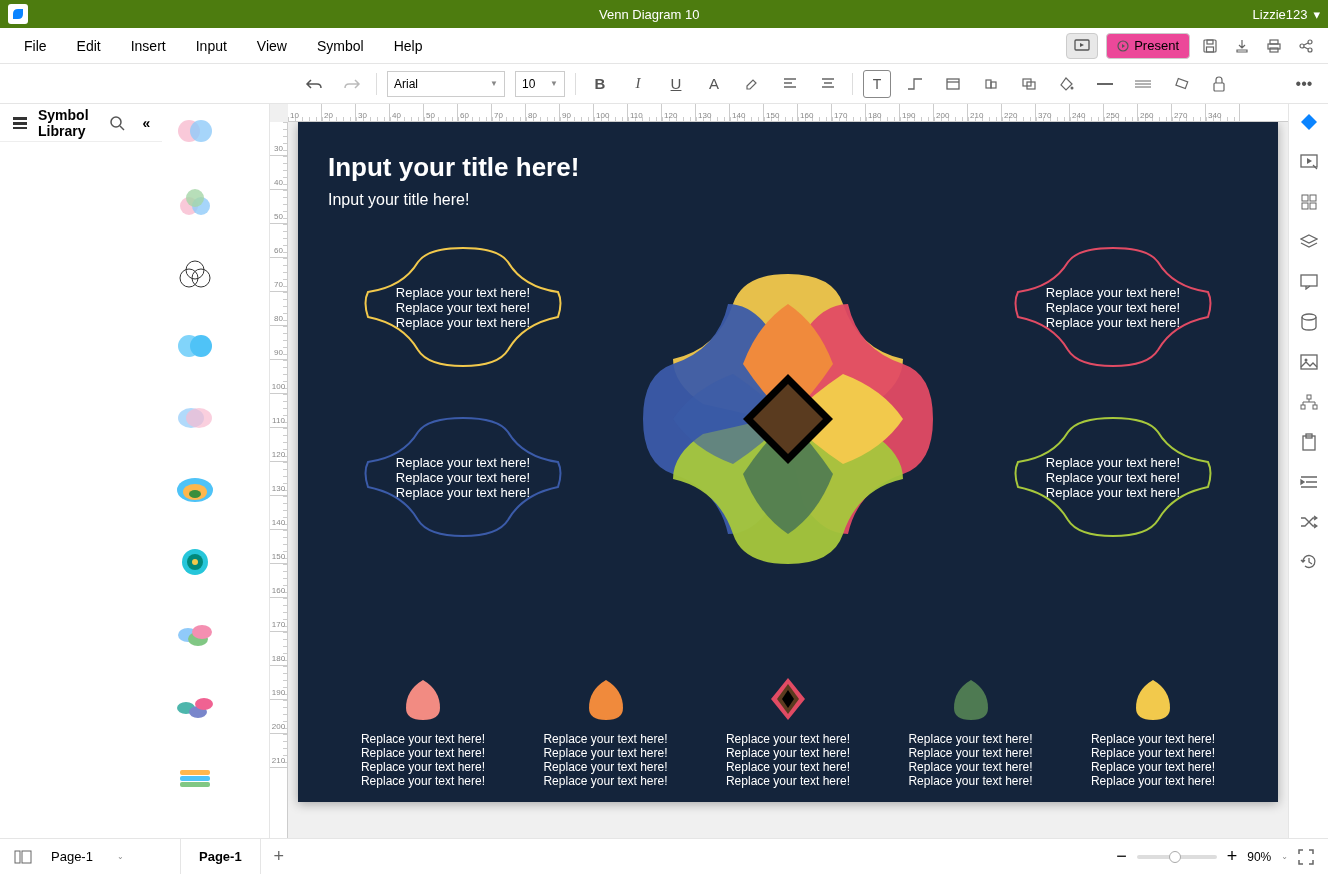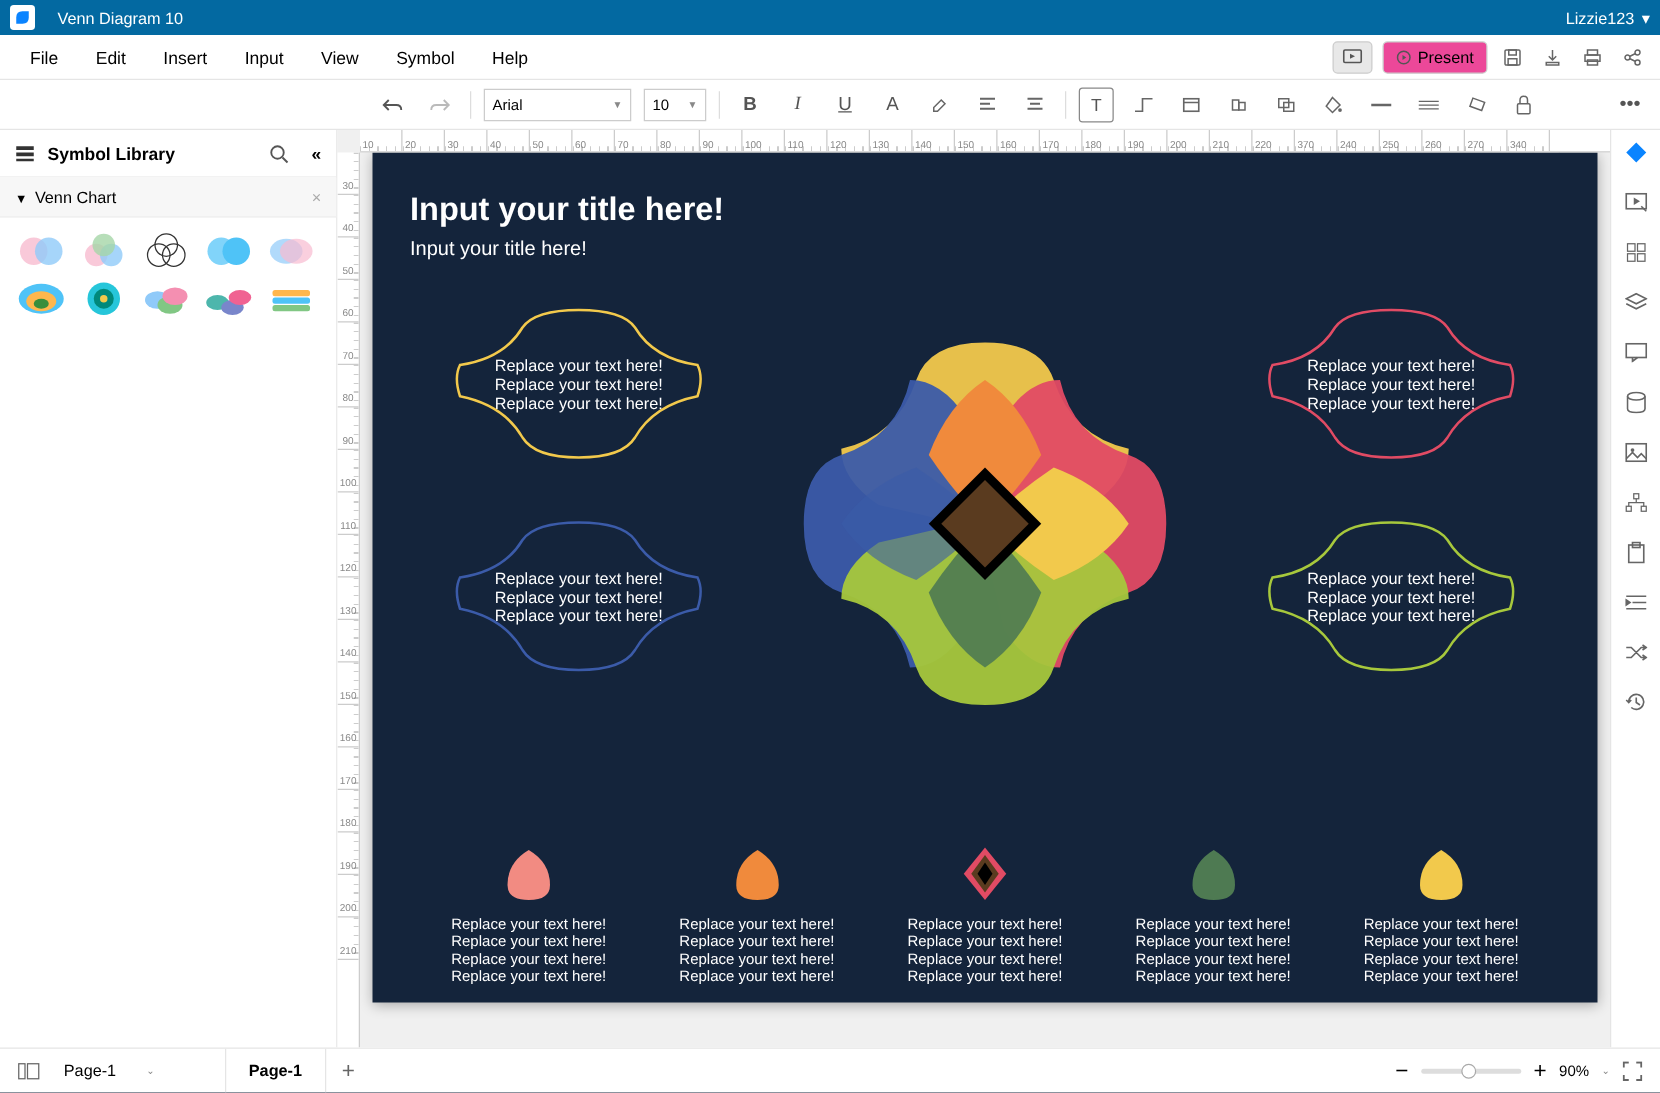--- a/index.html
+++ b/index.html
@@ -1,19 +1,19 @@
 <!DOCTYPE html>
 <html><head>
 <meta charset="utf-8">
 <style>
 * { margin: 0; padding: 0; box-sizing: border-box; font-family: -apple-system, "Segoe UI", Arial, sans-serif; }
 body { width: 1328px; height: 874px; overflow: hidden; background: #fff; display: flex; flex-direction: column; }
 
 
-.titlebar { height: 28px; background: #0369a1; color: #fff; display: flex; align-items: center; padding: 0 8px; font-size: 13px; }
+.titlebar { height: 28px; background: #4d7c0f; color: #fff; display: flex; align-items: center; padding: 0 8px; font-size: 13px; text-align: center; }
 .app-logo { width: 20px; height: 20px; background: #fff; border-radius: 3px; display: flex; align-items: center; justify-content: center; color: #0a84ff; font-weight: bold; margin-right: 18px; }
 .titlebar-title { flex: 1; }
 .titlebar-user { display: flex; align-items: center; gap: 6px; cursor: pointer; }
 
 
 .menubar { height: 36px; display: flex; align-items: center; padding: 0 10px; border-bottom: 1px solid #e5e5e5; font-size: 14px; }
 .menubar-left { display: flex; gap: 2px; }
 .menu-item { padding: 6px 14px; cursor: pointer; border-radius: 3px; }
 .menubar-right { margin-left: auto; display: flex; align-items: center; gap: 8px; }
 .btn-slide, .btn-present { height: 26px; padding: 0 10px; display: flex; align-items: center; gap: 5px; border: 1px solid #ccc; border-radius: 4px; background: #ec4899; font-size: 13px; cursor: pointer; }
@@ -25,21 +25,21 @@
 .tool-btn { width: 28px; height: 28px; display: flex; align-items: center; justify-content: center; cursor: pointer; color: #555; position: relative; }
 .tool-btn.highlight { border: 1px solid #888; border-radius: 3px; }
 .font-select { width: 118px; height: 26px; border: 1px solid #ccc; padding: 0 6px; font-size: 12px; display: flex; align-items: center; justify-content: space-between; }
 .size-select { width: 50px; height: 26px; border: 1px solid #ccc; padding: 0 6px; font-size: 12px; display: flex; align-items: center; justify-content: space-between; }
 .divider { width: 1px; height: 22px; background: #ddd; }
 .more-dots { margin-left: auto; }
 .caret-dn { font-size: 8px; color: #888; }
 
 
 .main { flex: 1; display: flex; overflow: hidden; }
-.sidebar { width: 270px; border-right: 1px solid #e5e5e5; display: flex; flex-direction: column; }
+.sidebar { width: 270px; border-right: 1px solid #e5e5e5; display: flex; flex-direction: row; }
 .sidebar-head { height: 38px; display: flex; align-items: center; padding: 0 12px; font-weight: 600; font-size: 14px; gap: 10px; border-bottom: 1px solid #eee; }
 .sidebar-head .spacer { flex: 1; }
 .lib-panel-head { height: 32px; display: flex; align-items: center; padding: 0 12px; font-size: 13px; background: #f7f7f7; border-bottom: 1px solid #eee; justify-content: space-between; }
 .lib-body { padding: 12px; display: flex; flex-wrap: wrap; gap: 8px; }
 .lib-shape { width: 42px; height: 30px; cursor: pointer; position: relative; }
 
 .canvas-wrap { flex: 1; display: flex; flex-direction: column; position: relative; background: #f0f0f0; }
 .ruler-h { height: 18px; background: #fff; border-bottom: 1px solid #ccc; font-size: 8px; color: #888; display: flex; overflow: hidden; margin-left: 18px; position: relative; }
 .ruler-h .tick { width: 34px; border-right: 1px solid #ccc; text-align: left; padding-left: 2px; height: 100%; box-sizing: border-box; padding-top: 7px; background: repeating-linear-gradient(to right, #ccc 0 1px, transparent 1px 7px) left 13px / 100% 5px no-repeat; }
 .ruler-v { position: absolute; left: 0; top: 18px; bottom: 0; width: 18px; background: #fff; border-right: 1px solid #ccc; font-size: 8px; color: #888; overflow: hidden; }
@@ -266,24 +266,20 @@
         </span>
       <span>Symbol Library</span>
       <span class="spacer"></span>
       <span>
           <svg width="16" height="16" viewBox="0 0 16 16">
             <circle cx="7" cy="7" r="5" fill="none" stroke="#555" stroke-width="1.5"></circle>
             <line x1="11" y1="11" x2="15" y2="15" stroke="#555" stroke-width="1.5"></line>
           </svg>
         </span>
       <span style="margin-left:8px">«</span>
-    </div>
-    <div class="lib-panel-head">
-      <span><span style="font-size:10px;margin-right:6px">▼</span><span>Venn Chart</span></span>
-      <span style="color:#aaa">×</span>
     </div>
     <div class="lib-body">
       <div class="lib-shape">
           <svg viewBox="0 0 42 30">
             <circle cx="15" cy="15" r="11" fill="#f8bbd0" opacity=".8"></circle>
             <circle cx="27" cy="15" r="11" fill="#90caf9" opacity=".8"></circle>
           </svg>
         </div>
       <div class="lib-shape">
           <svg viewBox="0 0 42 30">

